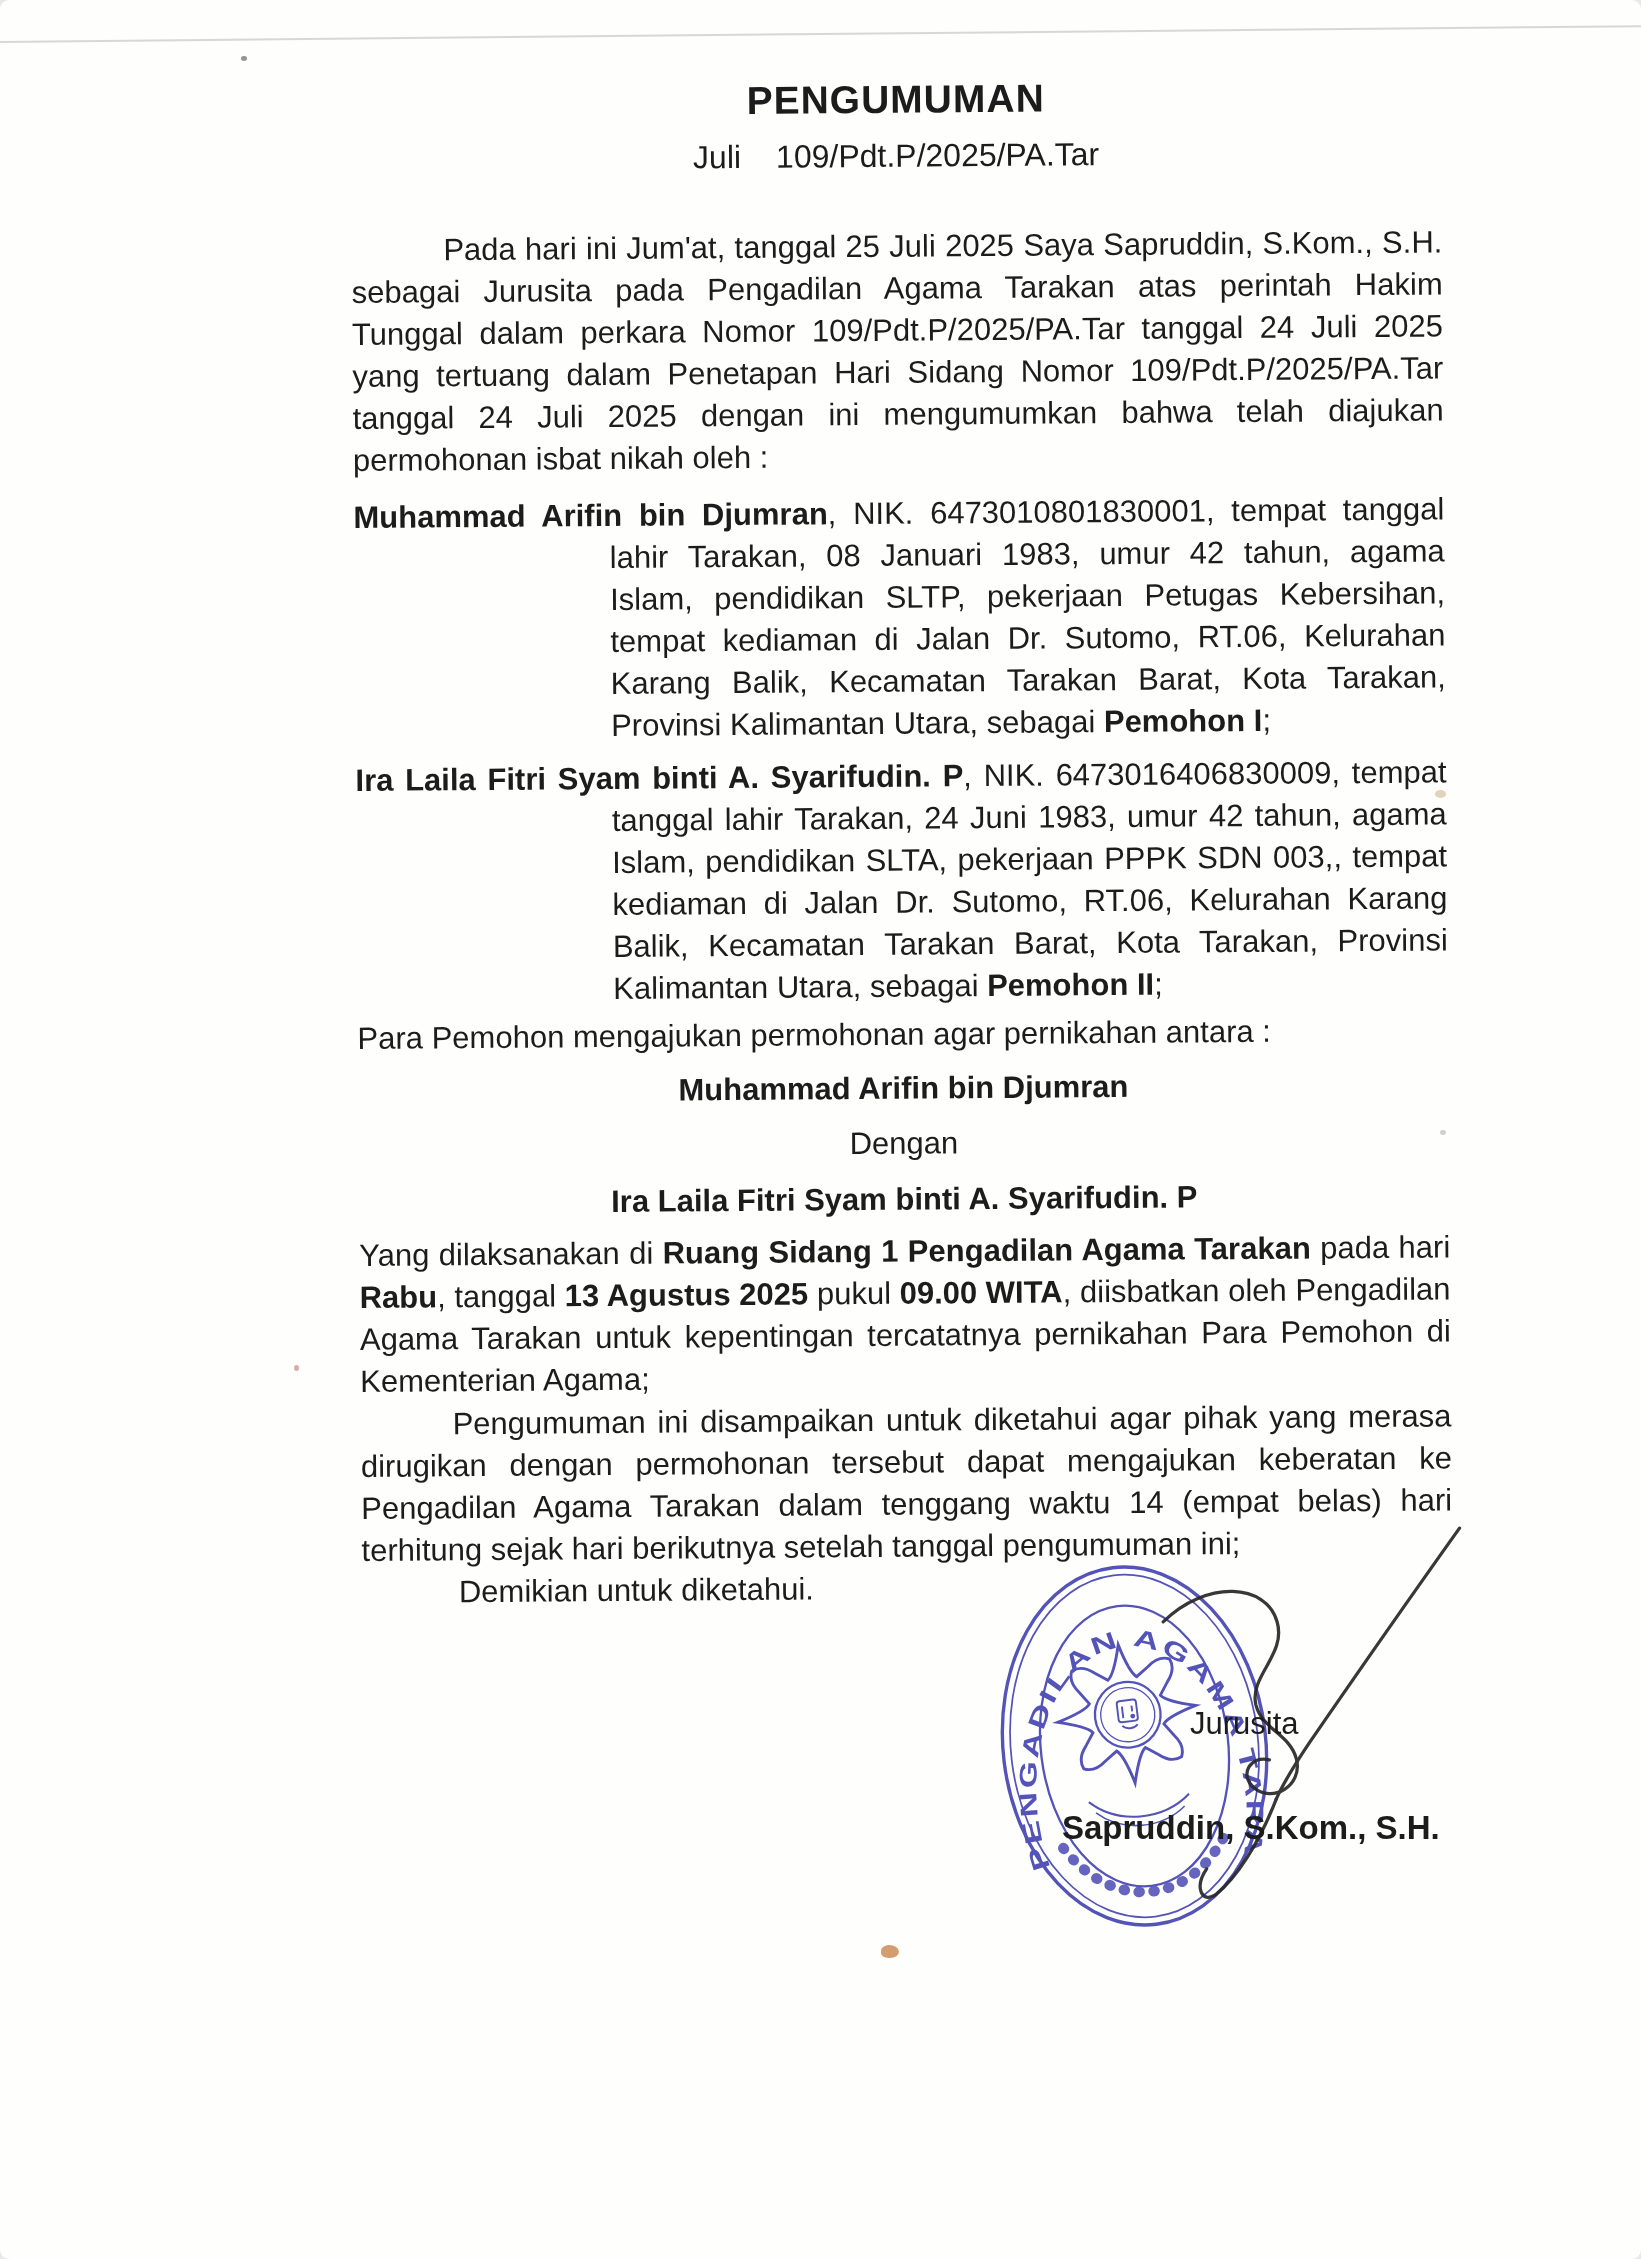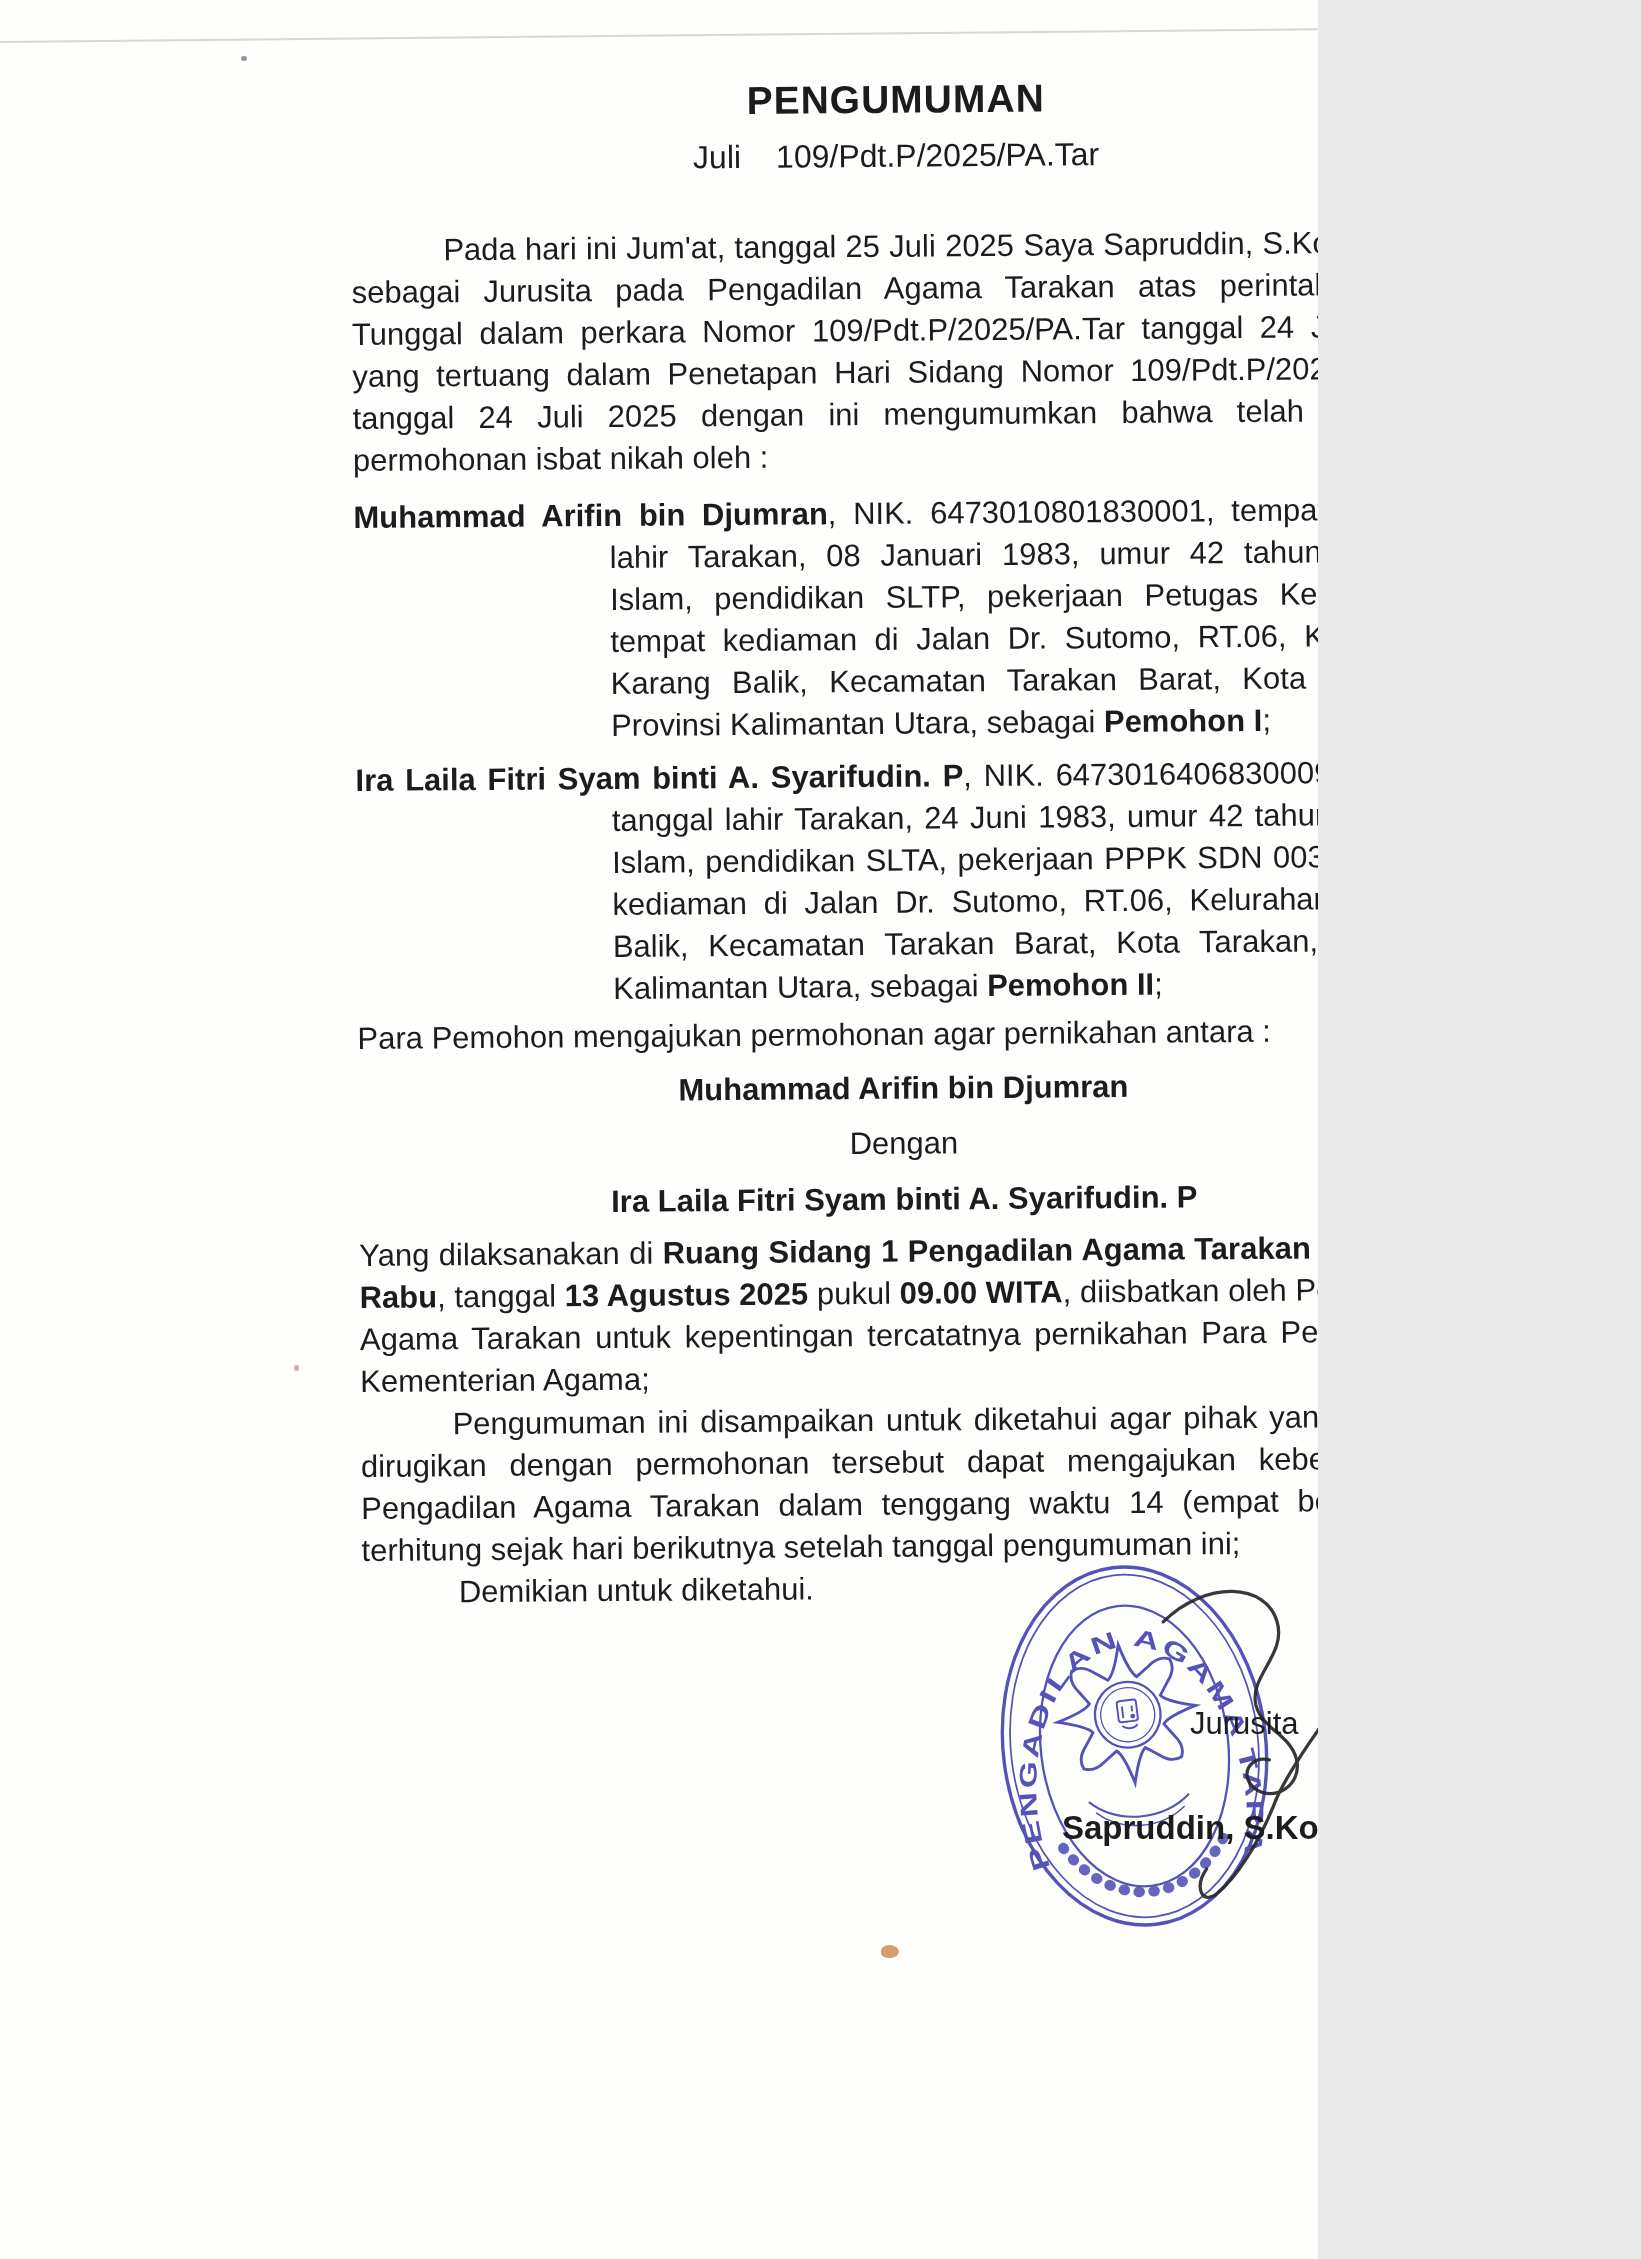--- a/index.html
+++ b/index.html
@@ -1,22 +1,23 @@
 <!DOCTYPE html>
 <html><head>
 <meta charset="utf-8">
 <style>
   html,body{margin:0;padding:0;background:#e8e8e8;}
   .page{
     position:relative;
-    width:1318px;height:2259px;
+    width:1641px;height:2259px;
     background:#fefefd;
     overflow:hidden;
     font-family:"Liberation Sans", sans-serif;
     color:#1c1c1c;
+    border-radius:9px;
   }
   
   .scan-line{
     position:absolute;left:-9.7px;top:41px;width:1661px;height:1.9px;
     background:#c2c2c2;opacity:.65;
     transform:rotate(-0.55deg);transform-origin:left center;
   }
   .speck{position:absolute;border-radius:50%;}
   .speck-a{left:241px;top:56px;width:5.8px;height:4.8px;background:#5a5a66;opacity:.65;}
   .speck-b{left:294px;top:1365px;width:4.8px;height:5.8px;background:#b06a5a;opacity:.55;}

